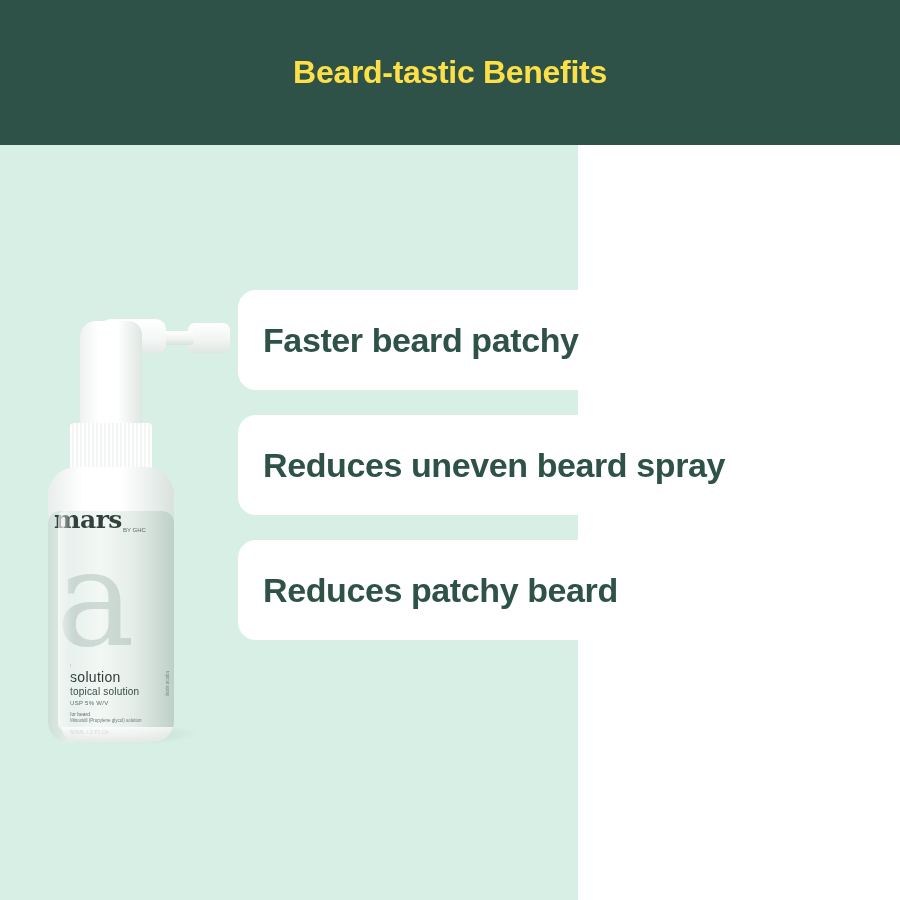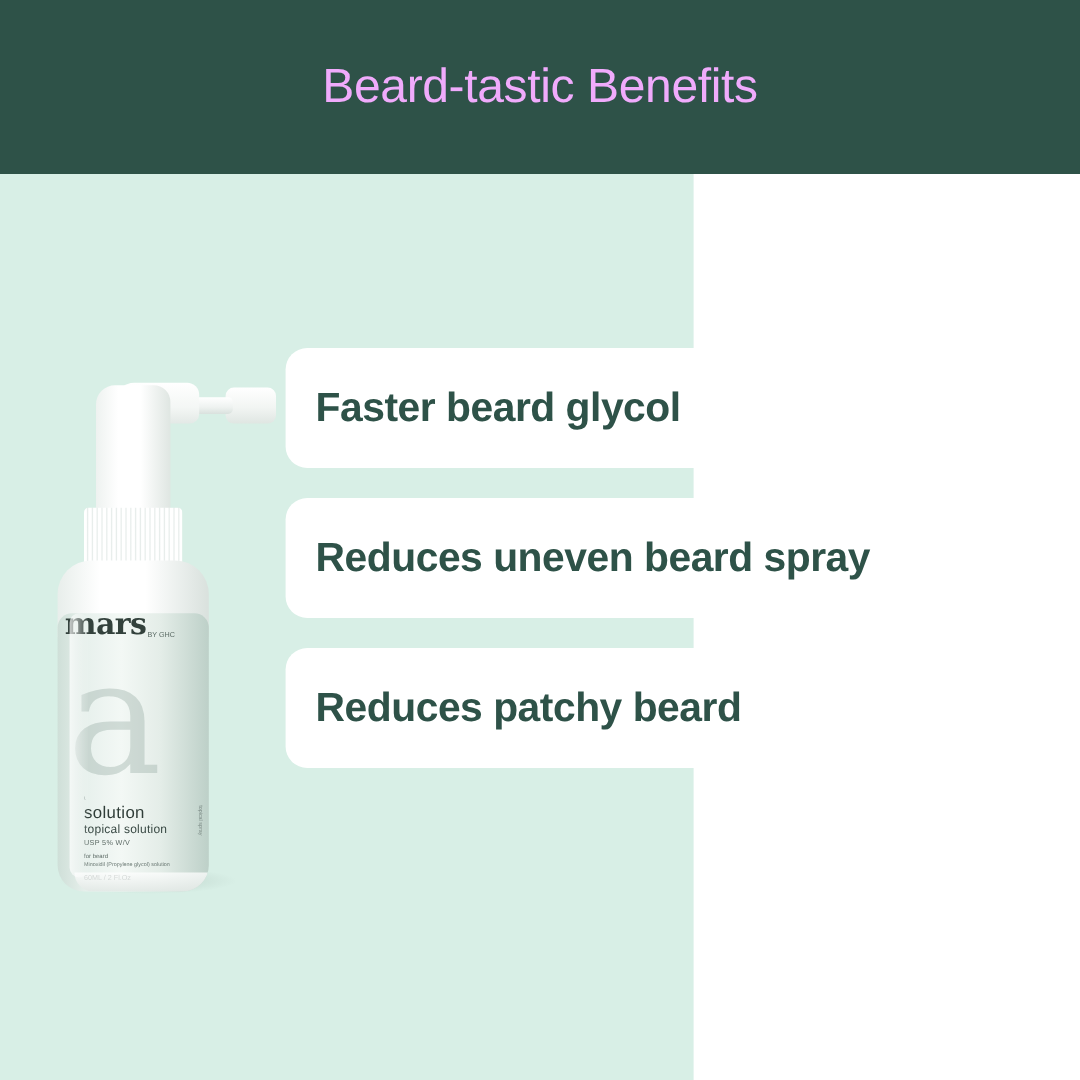--- a/index.html
+++ b/index.html
@@ -15,23 +15,23 @@
   .header {
     position:absolute;
     left:0; top:0;
     width:900px; height:145px;
     background:#2E5248;
     display:flex;
     align-items:center;
     justify-content:center;
   }
   .header-title {
-    color:#f0abfc;
-    font-size:40px;
-    font-weight:normal;
+    color:#fde047;
+    font-size:32px;
+    font-weight:bold;
     letter-spacing:-0.3px;
   }
 
   
   .mint-panel {
     position:absolute;
     left:0; top:145px;
     width:578px; height:755px;
     background:#D8EFE6;
   }
@@ -257,21 +257,21 @@
     <div class="label-side">topical spray</div>
 
     <div class="bottle-base"></div>
   </div>
 
   <div class="gloss"></div>
 </div>
 
 <div class="cards">
   <div class="benefit-card">
-    <span class="benefit-card-label">Faster beard glycol</span>
+    <span class="benefit-card-label">Faster beard patchy</span>
   </div>
   <div class="benefit-card">
     <span class="benefit-card-label">Reduces uneven beard spray</span>
   </div>
   <div class="benefit-card">
     <span class="benefit-card-label">Reduces patchy beard</span>
   </div>
 </div>
 
 </body></html>

